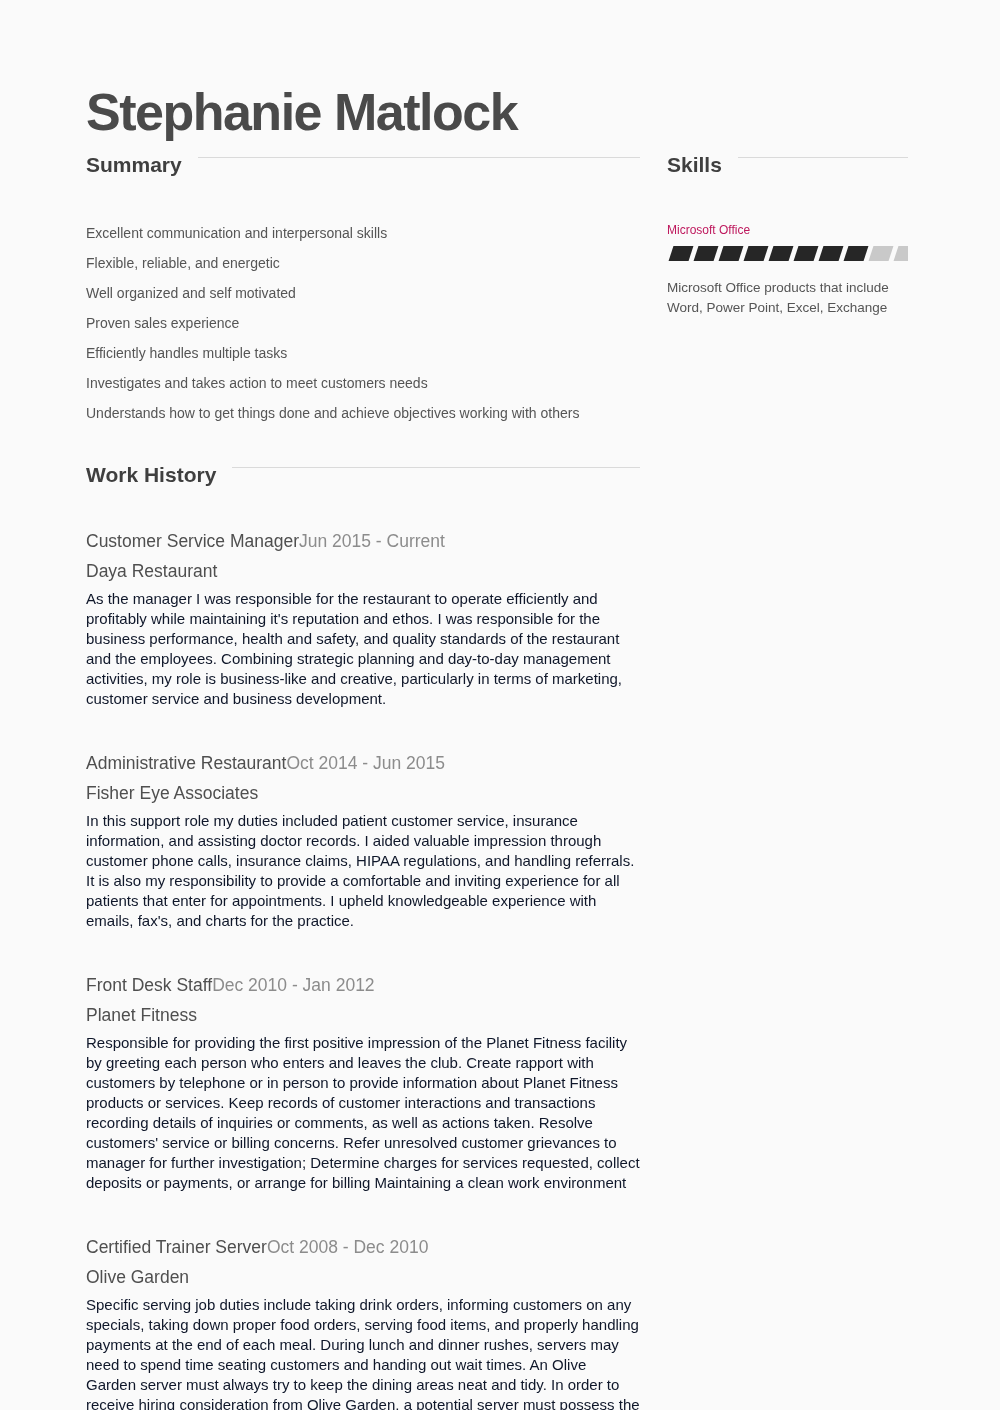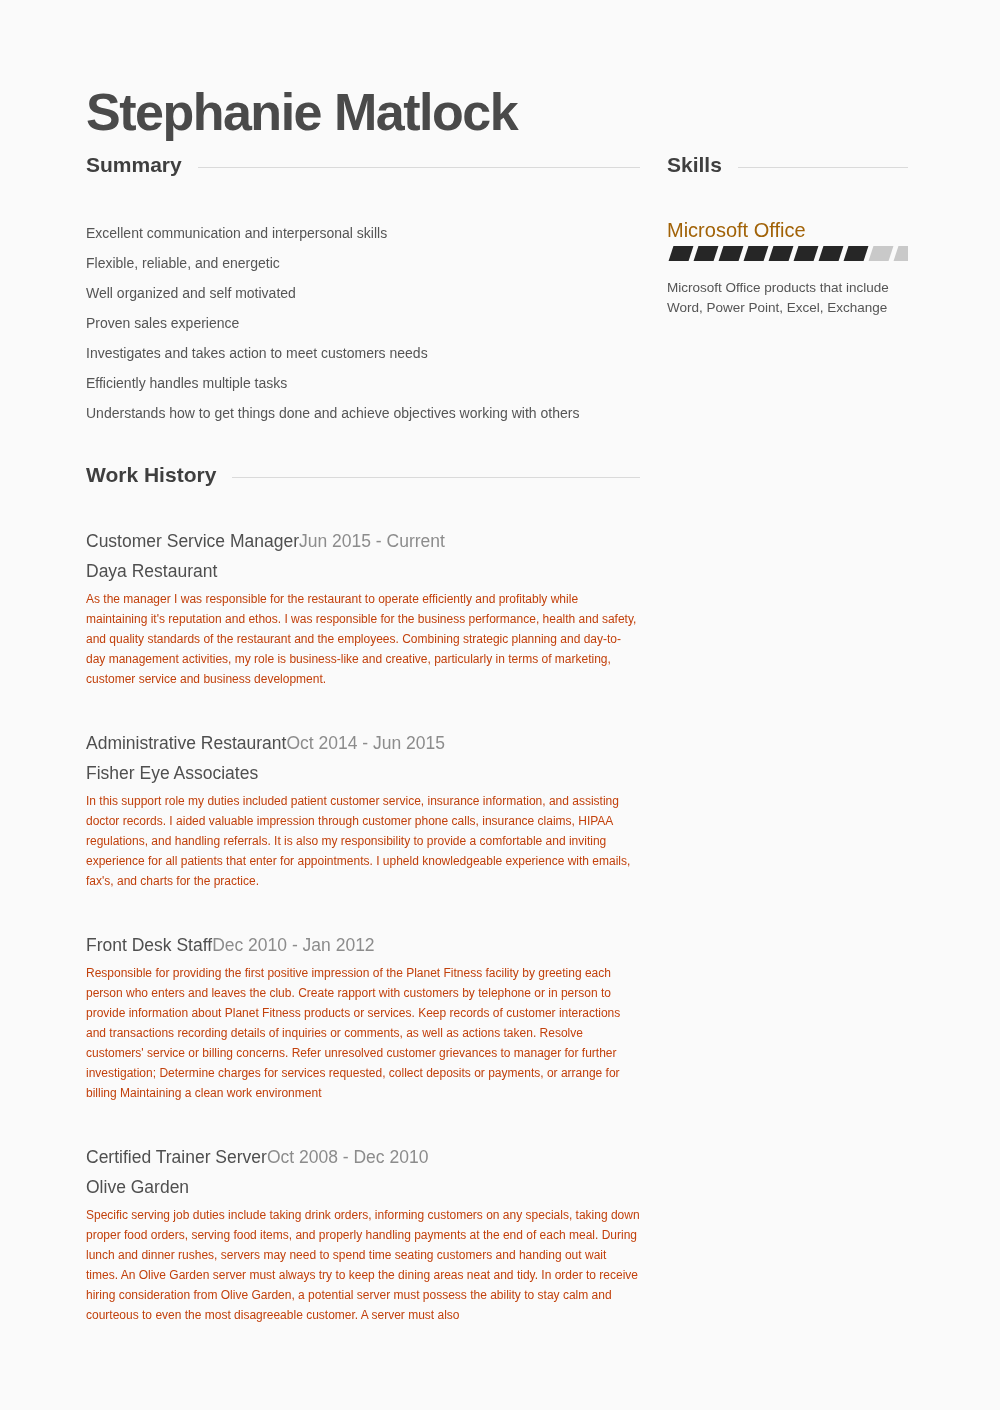--- a/index.html
+++ b/index.html
@@ -13,37 +13,37 @@
   
   .name{margin:0;font-size:52px;line-height:1.08;font-weight:700;color:#4a4a4a;letter-spacing:-1.5px;}
   .contact{margin-top:9px;font-size:14.5px;color:#525252;}
   .contact .sep{color:#c9c9c9;margin:0 9px;font-weight:400;}
   .contact a{color:#7aaed6;text-decoration:none;}
   
   .cols{display:flex;margin-top:13px;align-items:flex-start;}
   .col-main{width:554px;margin-right:27px;flex:none;}
   .col-side{width:248px;flex:none;}
   
-  .sec-head{display:flex;align-items:center;font-size:21px;font-weight:700;color:#3f3f3f;line-height:24px;}
+  .sec-head{display:flex;font-size:21px;font-weight:700;color:#3f3f3f;line-height:24px;}
   .sec-head .rule{flex:1;height:1px;background:#dadada;margin-left:16px;margin-top:4px;}
   
   .summary-list{list-style:none;margin:41px 0 0 0;padding:0;font-size:14px;color:#555;}
   .summary-list li{line-height:30px;}
   
   .wh-sec{margin-top:35px;}
   .job-list{margin-top:42px;}
   .job{margin-bottom:42px;}
   .job-head{display:flex;justify-content:flex-start;align-items:baseline;font-size:17.5px;line-height:24px;}
   .job-title{color:#4f4f4f;}
   .job-dates{color:#8c8c8c;text-align:right;}
   .job-company{font-size:17.5px;line-height:24px;color:#4f4f4f;margin-top:6px;}
-  .job-desc{margin:6px 0 0 0;font-size:12px;line-height:20px;color:#c2410c;}
+  .job-desc{margin:6px 0 0 0;font-size:15px;line-height:20px;color:#0f172a;}
   
   .skill{margin-top:41px;}
-  .skill-name{font-size:20px;line-height:24px;color:#a16207;}
+  .skill-name{font-size:12px;line-height:24px;color:#be185d;}
   .skill-bar{display:flex;margin-top:4px;padding-left:4px;height:15px;}
   .skill-seg{width:20px;height:15px;margin-right:5px;transform:skewX(-18deg);flex:none;}
   .skill-desc{margin:17px 0 0 0;font-size:13.5px;line-height:20px;color:#555;}
 </style>
 </head>
 <body>
 
 <div class="page">
 
   <h1 class="name">Stephanie Matlock</h1>
@@ -56,22 +56,22 @@
       <div class="sec">
         <div class="sec-head">
           <span>Summary</span>
           <span class="rule"></span>
         </div>
         <ul class="summary-list">
             <li>Excellent communication and interpersonal skills</li>
             <li>Flexible, reliable, and energetic</li>
             <li>Well organized and self motivated</li>
             <li>Proven sales experience</li>
+            <li>Efficiently handles multiple tasks</li>
             <li>Investigates and takes action to meet customers needs</li>
-            <li>Efficiently handles multiple tasks</li>
             <li>Understands how to get things done and achieve objectives working with others</li>
           </ul>
       </div>
 
       <div class="sec wh-sec">
         <div class="sec-head">
           <span>Work History</span>
           <span class="rule"></span>
         </div>
         <div class="job-list">
@@ -89,20 +89,21 @@
       <span class="job-dates">Oct 2014 - Jun 2015</span>
     </div>
     <div class="job-company">Fisher Eye Associates</div>
     <p class="job-desc">In this support role my duties included patient customer service, insurance information, and assisting doctor records. I aided valuable impression through customer phone calls, insurance claims, HIPAA regulations, and handling referrals. It is also my responsibility to provide a comfortable and inviting experience for all patients that enter for appointments. I upheld knowledgeable experience with emails, fax's, and charts for the practice.</p>
   </div>
             <div class="job">
     <div class="job-head">
       <span class="job-title">Front Desk Staff</span>
       <span class="job-dates">Dec 2010 - Jan 2012</span>
     </div>
+    <div class="job-company">Planet Fitness</div>
     <p class="job-desc">Responsible for providing the first positive impression of the Planet Fitness facility by greeting each person who enters and leaves the club. Create rapport with customers by telephone or in person to provide information about Planet Fitness products or services. Keep records of customer interactions and transactions recording details of inquiries or comments, as well as actions taken. Resolve customers' service or billing concerns. Refer unresolved customer grievances to manager for further investigation; Determine charges for services requested, collect deposits or payments, or arrange for billing Maintaining a clean work environment</p>
   </div>
             <div class="job">
     <div class="job-head">
       <span class="job-title">Certified Trainer Server</span>
       <span class="job-dates">Oct 2008 - Dec 2010</span>
     </div>
     <div class="job-company">Olive Garden</div>
     <p class="job-desc">Specific serving job duties include taking drink orders, informing customers on any specials, taking down proper food orders, serving food items, and properly handling payments at the end of each meal. During lunch and dinner rushes, servers may need to spend time seating customers and handing out wait times. An Olive Garden server must always try to keep the dining areas neat and tidy. In order to receive hiring consideration from Olive Garden, a potential server must possess the ability to stay calm and courteous to even the most disagreeable customer. A server must also</p>
   </div>

